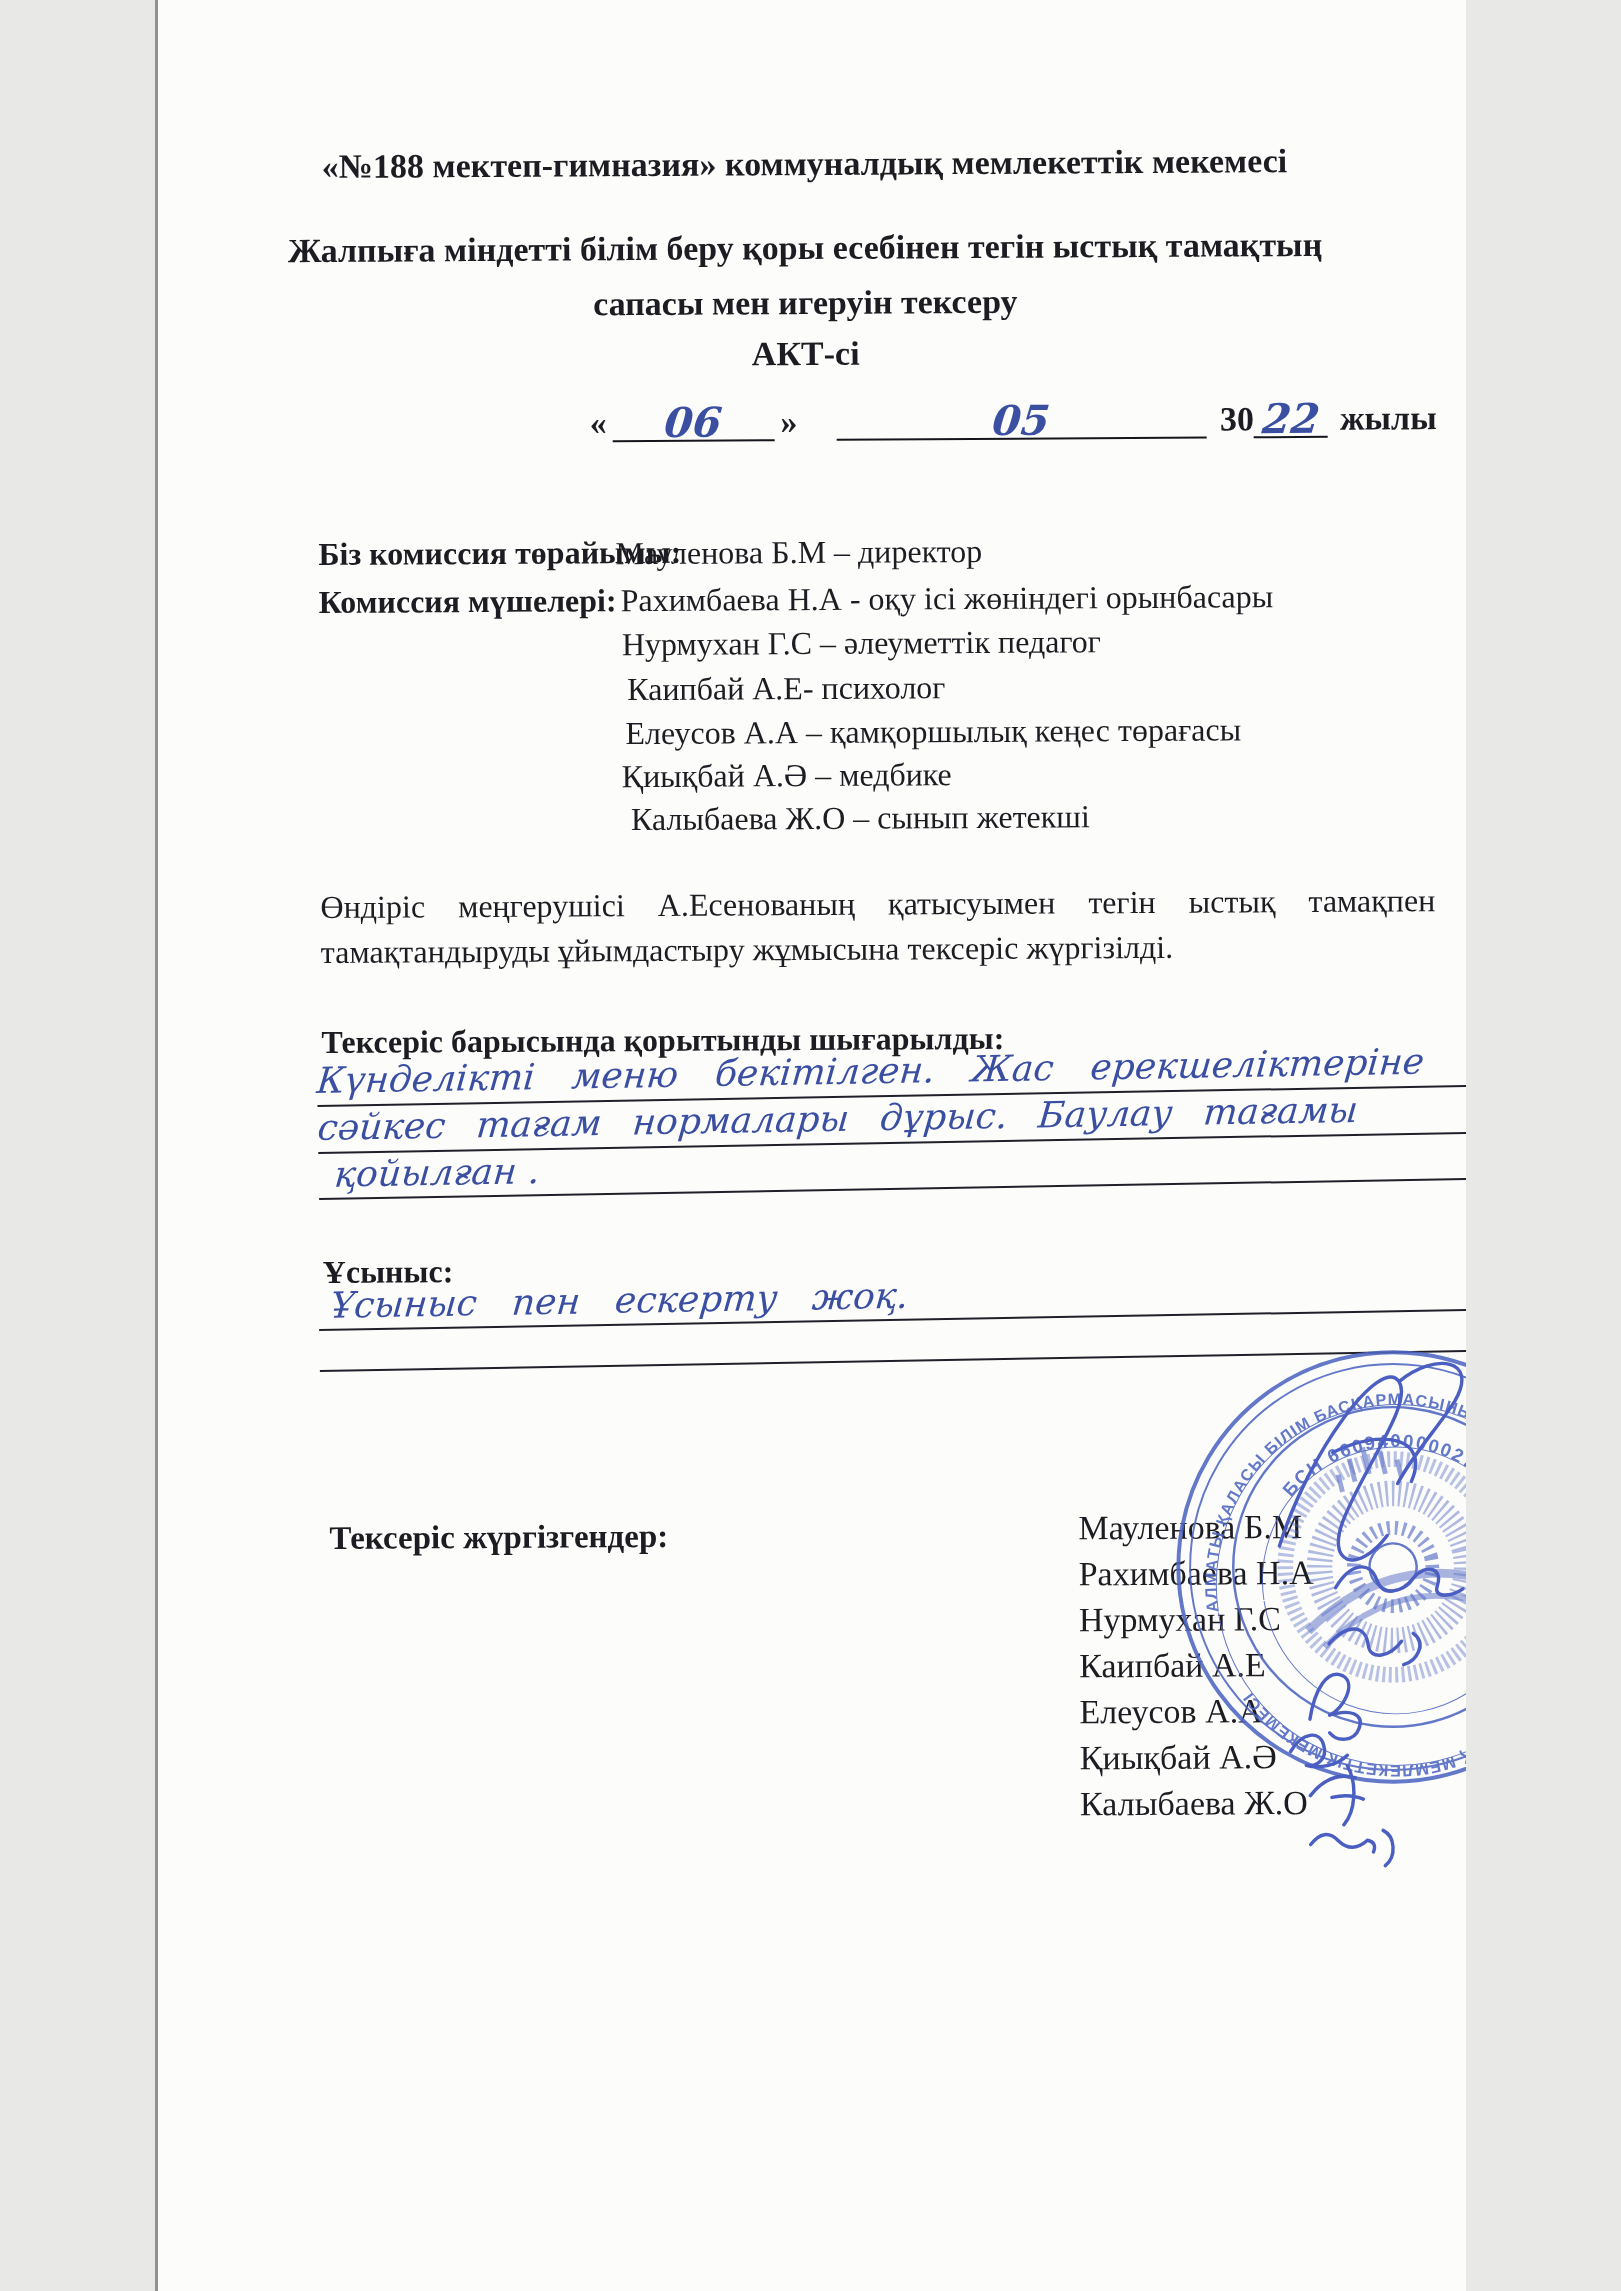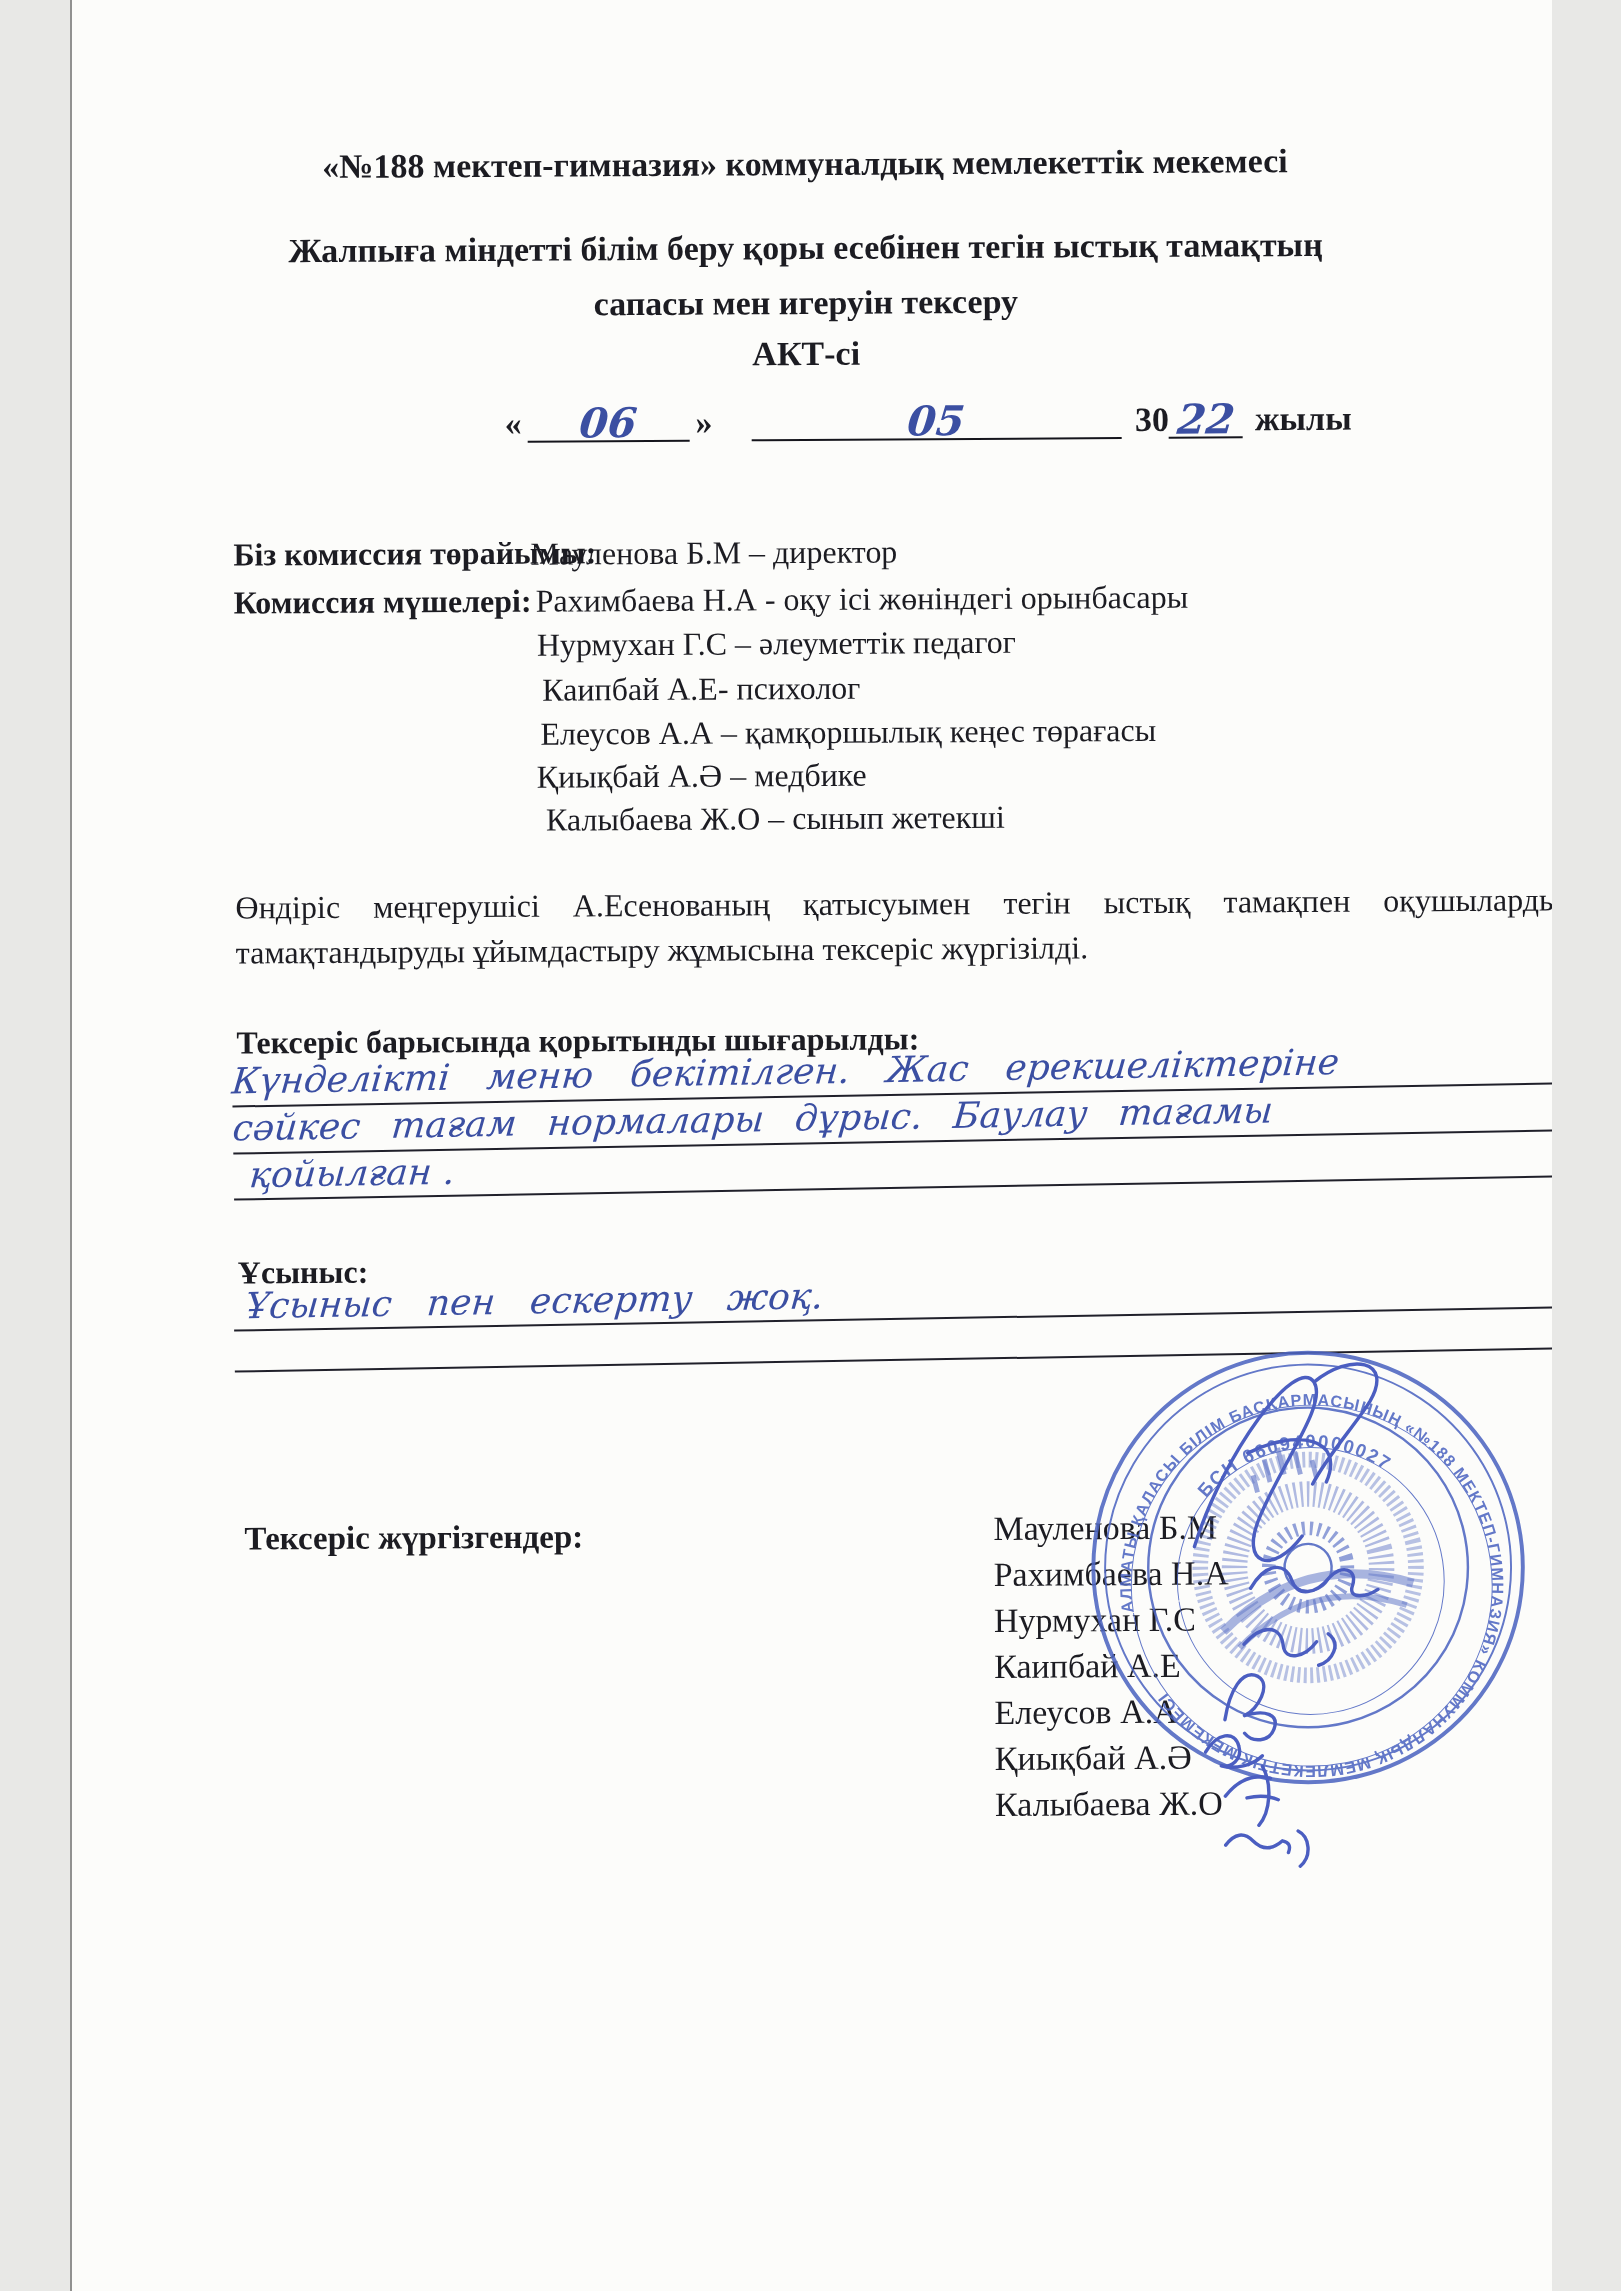--- a/index.html
+++ b/index.html
@@ -1,17 +1,17 @@
 <!DOCTYPE html>
 <html lang="kk"><head>
 <meta charset="utf-8">
 <style>
   html,body{margin:0;padding:0;background:#e8e8e6;}
   .sheet{
-    position:relative;width:1482px;height:2292px;margin:0 auto;
+    position:relative;width:1311px;height:2292px;margin:0 auto;
     background:#fcfcfa;overflow:hidden;
     font-family:"Liberation Serif","DejaVu Serif",serif;color:#1c1c22;
   }
   .scan-edge{position:absolute;left:0;top:0;width:2.9px;height:100%;background:#4a4a4a;opacity:.6;}
   .content{position:absolute;left:0;top:0;width:100%;height:100%;transform:rotate(-0.35deg);}
   .abs{position:absolute;}
   .center{left:0;width:100%;text-align:center;}
   .b{font-weight:bold;}
   .t35{font-size:34px;line-height:1.25;}
   .t33{font-size:32px;line-height:1.4;}

